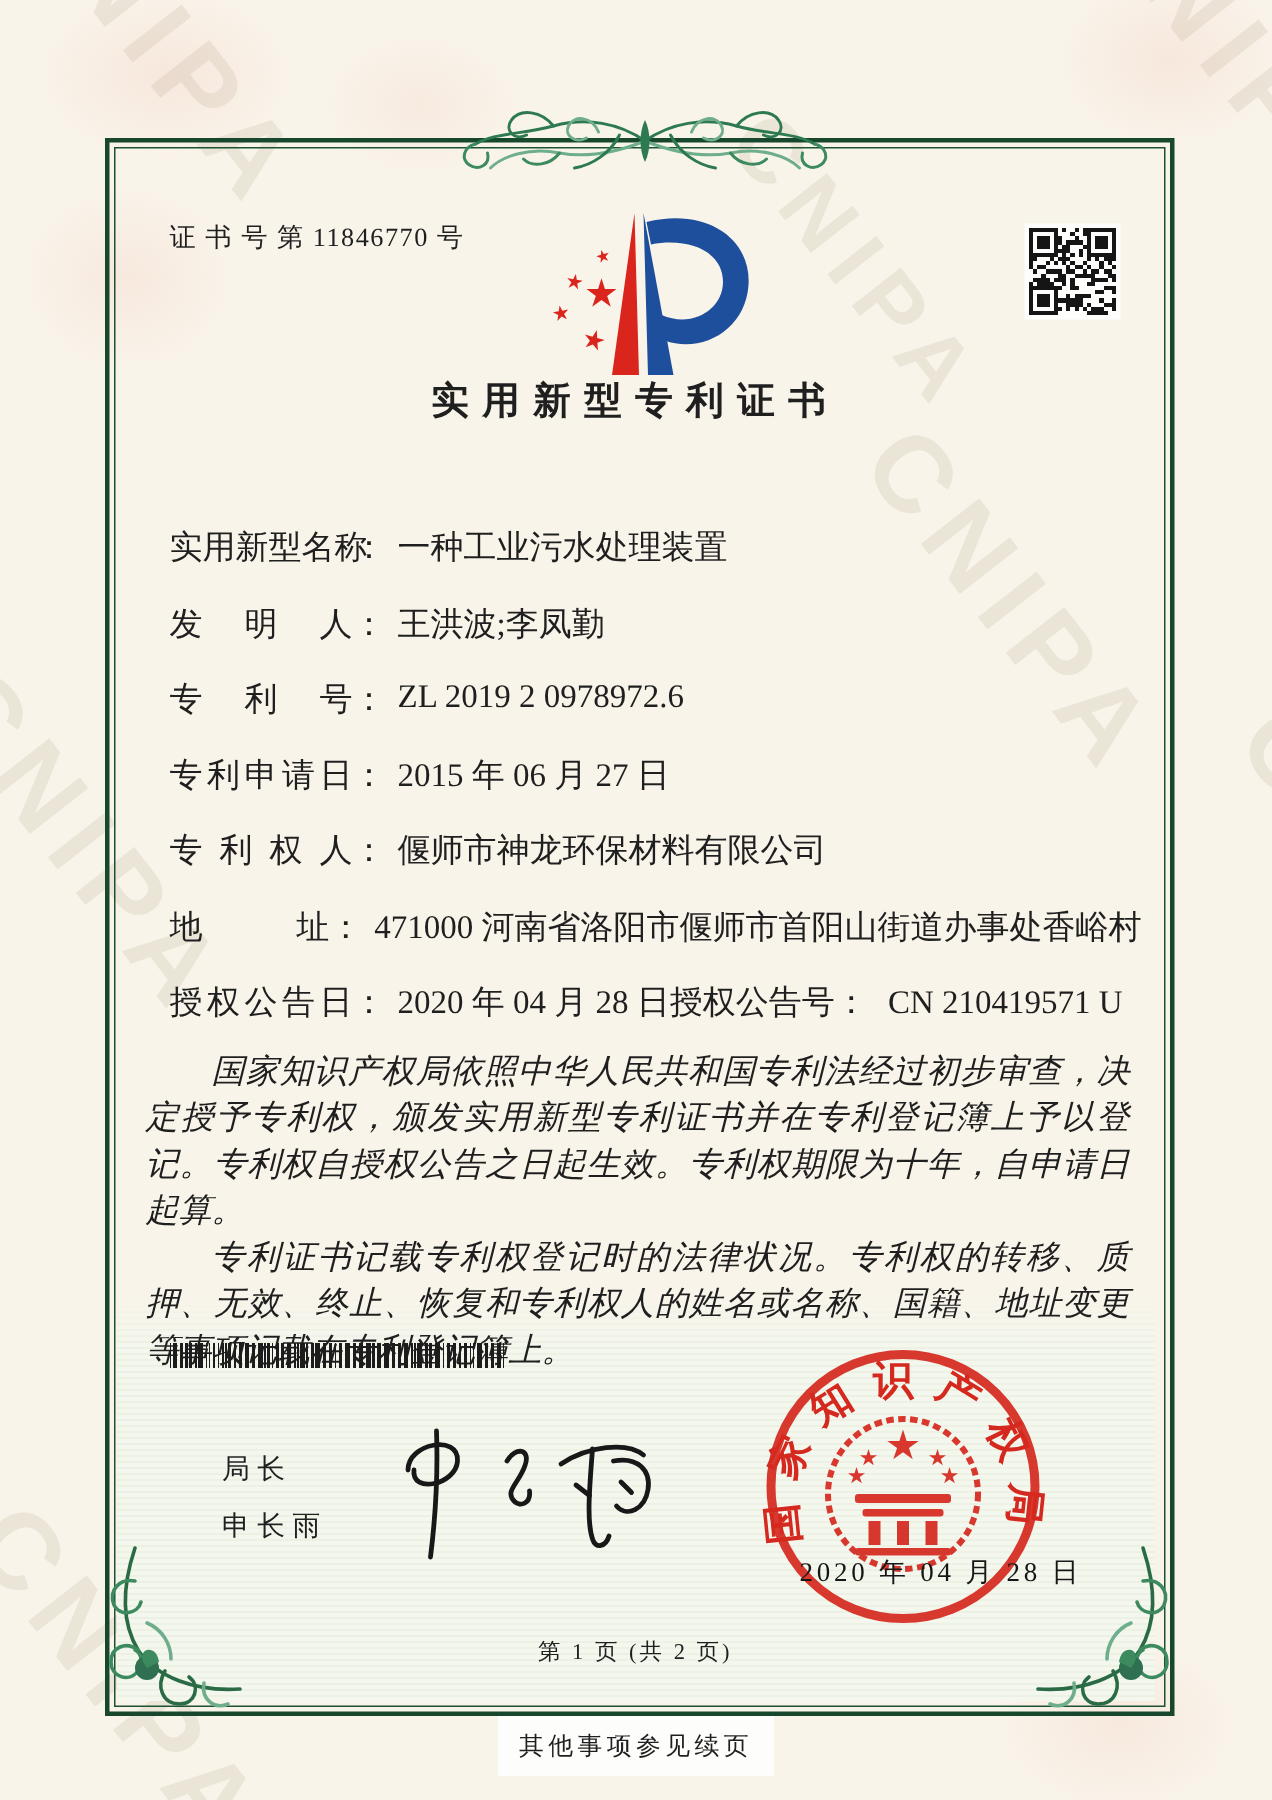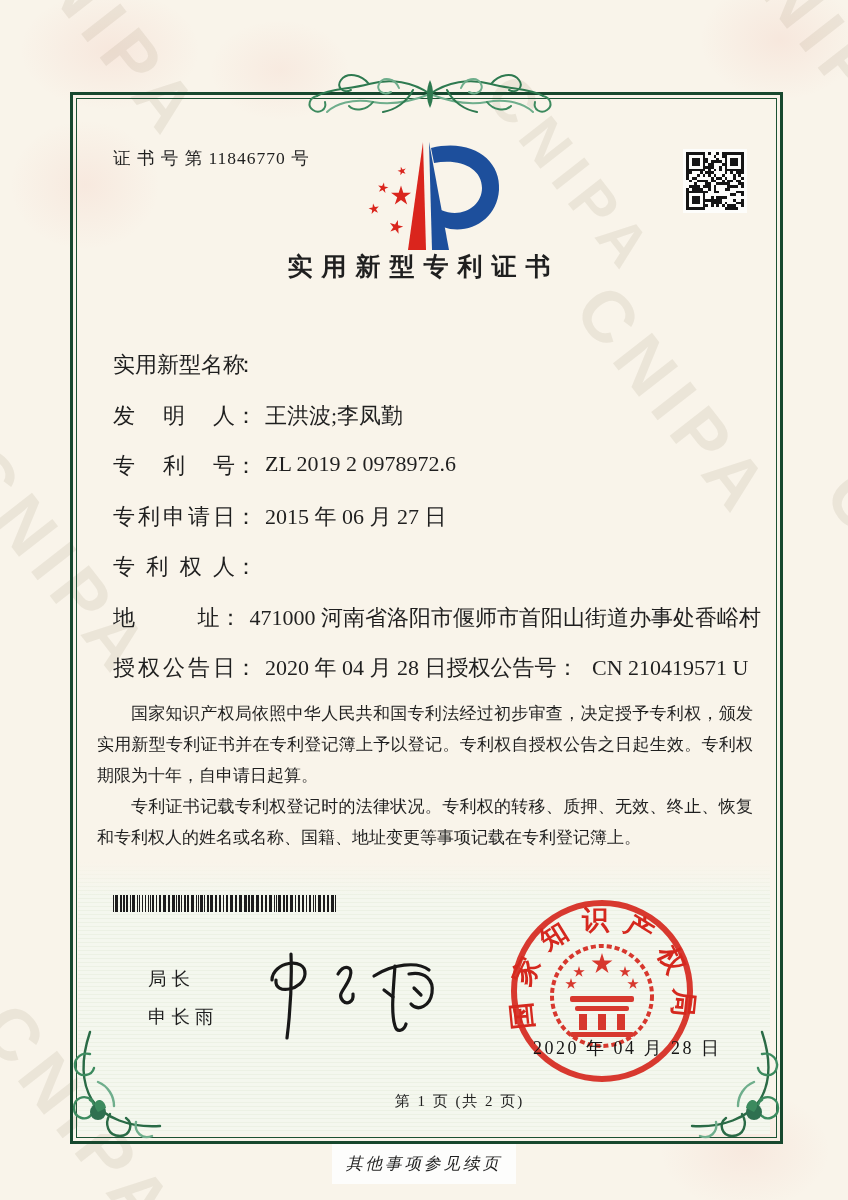--- a/index.html
+++ b/index.html
@@ -39,39 +39,39 @@
 
   .title{position:absolute;left:70px;top:250px;width:707px;text-align:center;
          font-size:25px;font-weight:bold;letter-spacing:9px;}
 
   .fields{position:absolute;left:113px;top:350px;width:648px;font-size:22px;}
   .f-row{height:50.5px;display:flex;align-items:flex-start;white-space:nowrap;}
   .f-label{display:inline-block;width:122px;text-align:justify;text-align-last:justify;}
   .f-colon{margin-right:8px;}
   .grant-row .group2{}
 
-  .paras{position:absolute;left:97px;top:698px;width:656px;font-size:17px;
-         line-height:31px;text-align:justify;}
+  .paras{position:absolute;left:97px;top:698px;width:656px;font-size:22px;
+         line-height:31px;font-style:italic;text-align:justify;}
   .paras p{margin:0;text-indent:2em;}
 
   .barcode{position:absolute;left:113px;top:895px;width:225px;height:17px;}
 
   .director{position:absolute;left:117px;top:966px;font-size:18.5px;letter-spacing:5px;}
   .director div{margin-bottom:13px;margin-left:31px;}
   .signature{position:absolute;left:246px;top:944px;width:200px;height:104px;}
 
   .seal{position:absolute;left:507px;top:896px;width:190px;height:190px;}
   .seal-date{position:absolute;left:533px;top:1036px;font-size:18px;letter-spacing:2.5px;
              color:#161616;white-space:nowrap;}
 
   .page-indicator{position:absolute;left:70px;top:1092px;width:707px;text-align:center;
-                  font-size:15px;letter-spacing:2px;padding-left:36px;}
+                  font-size:15px;letter-spacing:2px;}
 
   .note{position:absolute;left:50%;top:1144px;transform:translateX(-50%);
-        background:#fdfdfc;padding:9px 14px;font-size:16.5px;font-style:italic;
+        background:#fdfdfc;padding:9px 14px;font-size:16.5px;
         letter-spacing:3px;white-space:nowrap;}
 
   .ornament{position:absolute;pointer-events:none;}
   svg{display:block;}
 </style>
 </head>
 <body>
 
 <div class="page">
 
@@ -322,39 +322,41 @@
         <rect x="2" y="16" width="3" height="3" fill="#151515"></rect>
       </svg>
   </div>
 
   <div class="title">实用新型专利证书</div>
 
   <div class="fields">
     <div class="f-row">
       <span class="f-label">实用新型名称</span>
         <span class="f-colon">：</span>
+      <span>一种工业污水处理装置</span>
     </div>
     <div class="f-row">
       <span class="f-label">发明人</span>
         <span class="f-colon">：</span>
       <span>王洪波;李凤勤</span>
     </div>
     <div class="f-row">
       <span class="f-label">专利号</span>
         <span class="f-colon">：</span>
       <span>ZL 2019 2 0978972.6</span>
     </div>
     <div class="f-row">
       <span class="f-label">专利申请日</span>
         <span class="f-colon">：</span>
       <span>2015 年 06 月 27 日</span>
     </div>
     <div class="f-row">
       <span class="f-label">专利权人</span>
         <span class="f-colon">：</span>
+      <span>偃师市神龙环保材料有限公司</span>
     </div>
     <div class="f-row">
       <span class="f-label">地址</span>
         <span class="f-colon">：</span>
       <span>471000 河南省洛阳市偃师市首阳山街道办事处香峪村</span>
     </div>
     <div class="f-row grant-row">
       <span class="f-label">授权公告日</span>
         <span class="f-colon">：</span>
       <span>2020 年 04 月 28 日</span>

